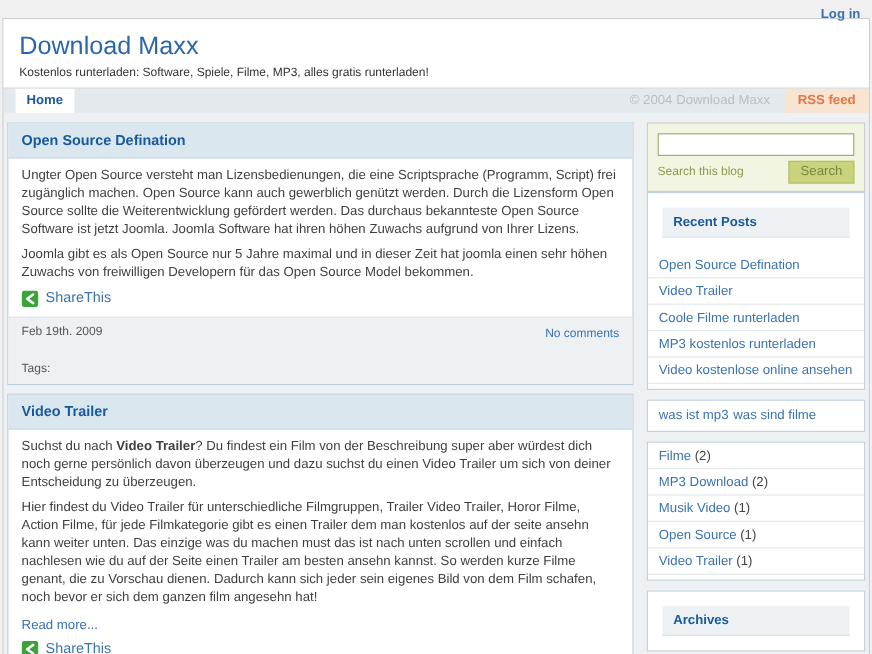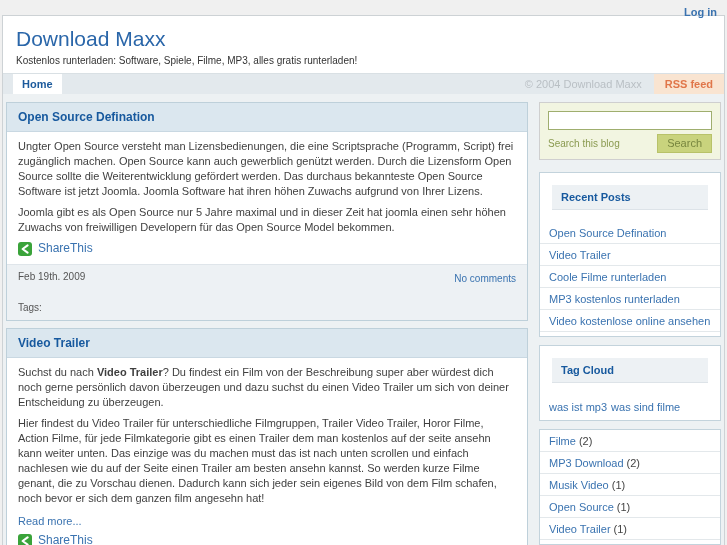--- a/index.html
+++ b/index.html
@@ -43,21 +43,21 @@
   .post-body strong { color: #3f3f3f; }
   .read-more { display: inline-block; margin: 2px 0 0; font-size: 11px; color: #3a73b0; }
   .share-row { display: flex; align-items: center; gap: 6px; margin: 4px 0 2px; }
   .share-row svg { display: block; }
   .share-label { color: #3a73b0; font-size: 12px; }
   .post-footer { position: relative; background: #edf1f4; border-top: 1px solid #dfe5ea; padding: 6px 11px 7px; font-size: 10px; color: #555555; }
   .post-footer .tags { margin-top: 20px; }
   .post-footer .comments { position: absolute; top: 8px; right: 11px; color: #3a73b0; font-size: 10px; }
 
   
-  .search-box { background: #f2f5e1; border: 1px solid #cfcfcf; padding: 7px 8px 6px; margin-bottom: 12px; }
+  .search-box { background: #f2f5e1; border: 1px solid #cfcfcf; padding: 7px 8px 6px; margin-bottom: 0; }
   .search-box input { width: 100%; height: 19px; border: 1px solid #9fae6e; background: #ffffff; padding: 0 4px; font-size: 11px; font-family: "Liberation Sans", sans-serif; }
   .search-row { display: flex; justify-content: space-between; align-items: center; margin-top: 4px; }
   .search-label { font-size: 10px; color: #8a9a50; }
   .search-btn { background: #c9d37d; border: 1px solid #b8c269; color: #78863f; font-size: 11px; padding: 2px 9px 3px; font-family: "Liberation Sans", sans-serif; cursor: pointer; }
 
   .sbox { background: #ffffff; border: 1px solid #c3d3dc; margin-bottom: 8px; }
   .sbox-title { margin: 12px; background: #edf1f4; border-bottom: 1px solid #dde3e8; padding: 6px 9px; font-size: 11px; color: #17599e; }
   .sbox ul { margin: 0; padding: 0 0 4px; list-style: none; }
   .sbox li { padding: 5px 9px 4px; border-bottom: 1px solid #e3e8eb; font-size: 11px; }
   .sbox li a { color: #3a73b0; }
@@ -149,21 +149,20 @@
         <ul>
           <li><a>Open Source Defination</a></li>
           <li><a>Video Trailer</a></li>
           <li><a>Coole Filme runterladen</a></li>
           <li><a>MP3 kostenlos runterladen</a></li>
           <li><a>Video kostenlose online ansehen</a></li>
         </ul>
       </div>
 
       <div class="sbox">
-        <h3 class="sbox-title">Tag Cloud</h3>
         <div class="tag-links">
           <a>was ist mp3</a><a>was sind filme</a>
         </div>
       </div>
 
       <div class="sbox">
         <ul>
           <li><a>Filme</a><span class="count">(2)</span></li>
           <li><a>MP3 Download</a><span class="count">(2)</span></li>
           <li><a>Musik Video</a><span class="count">(1)</span></li>

